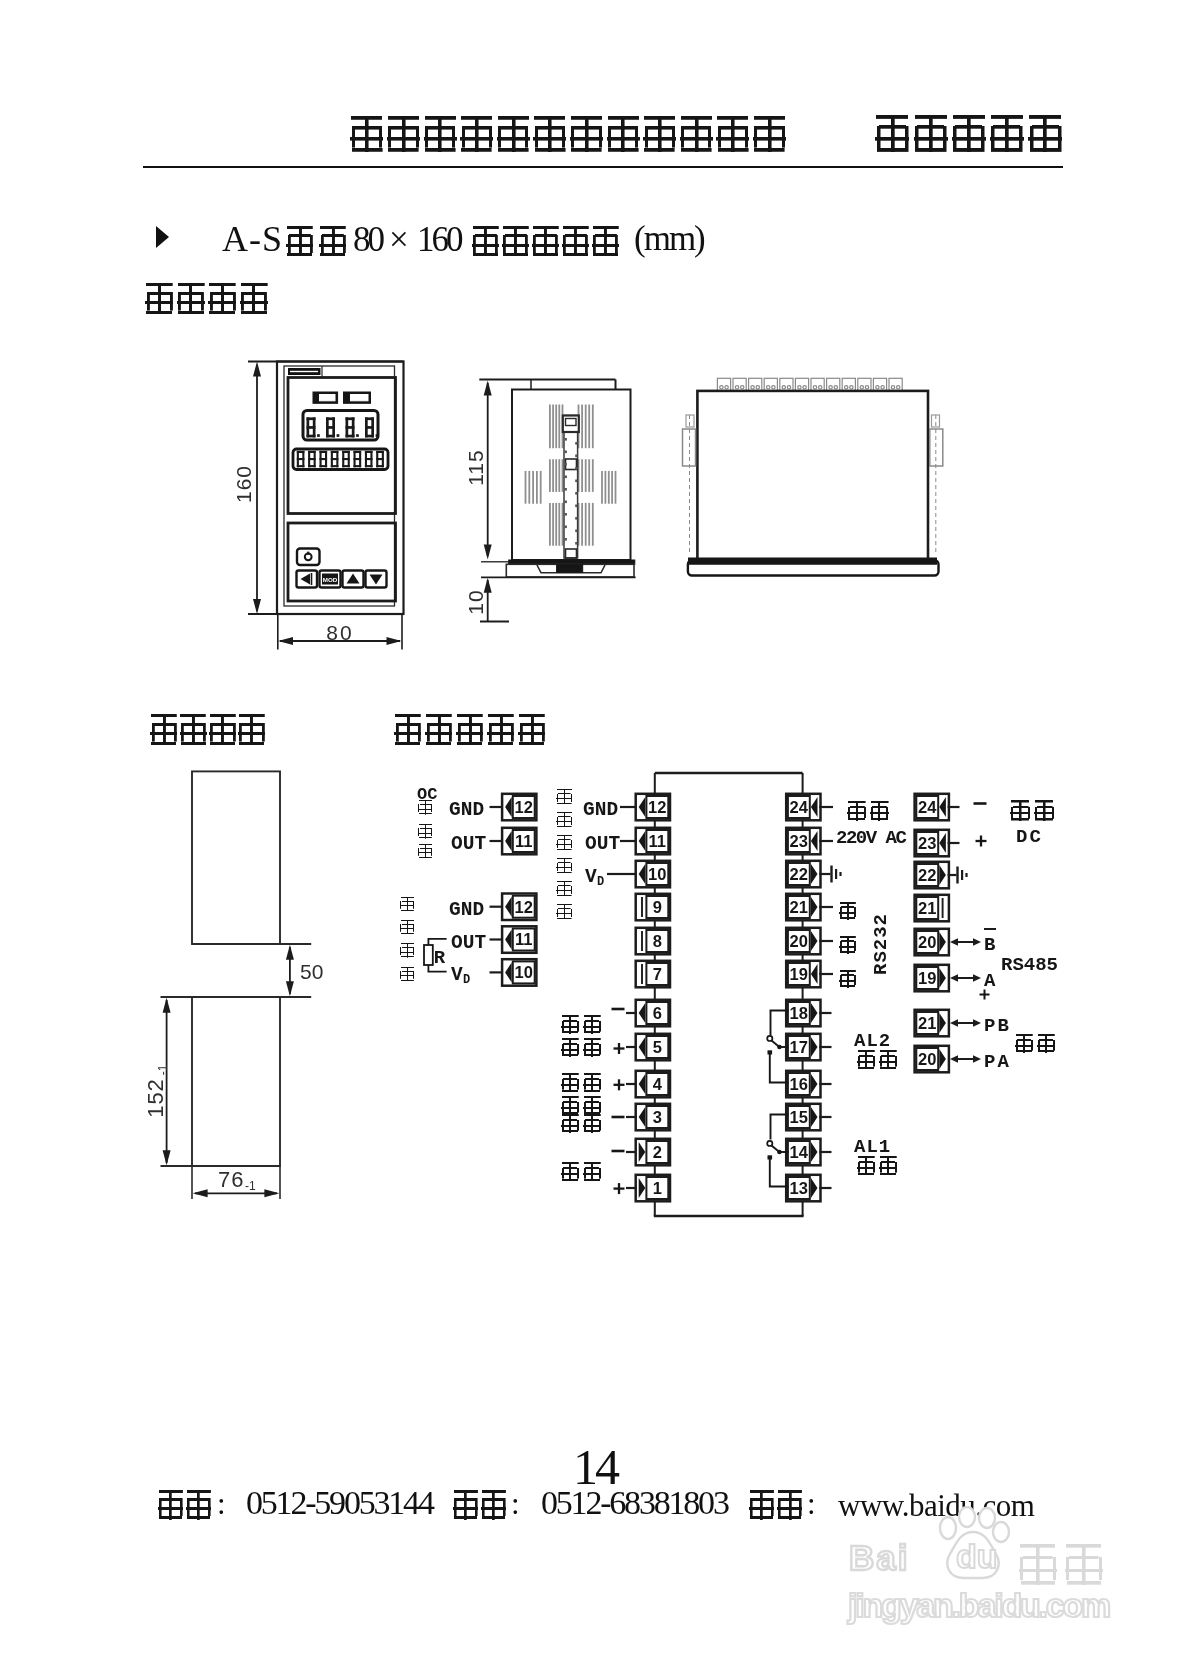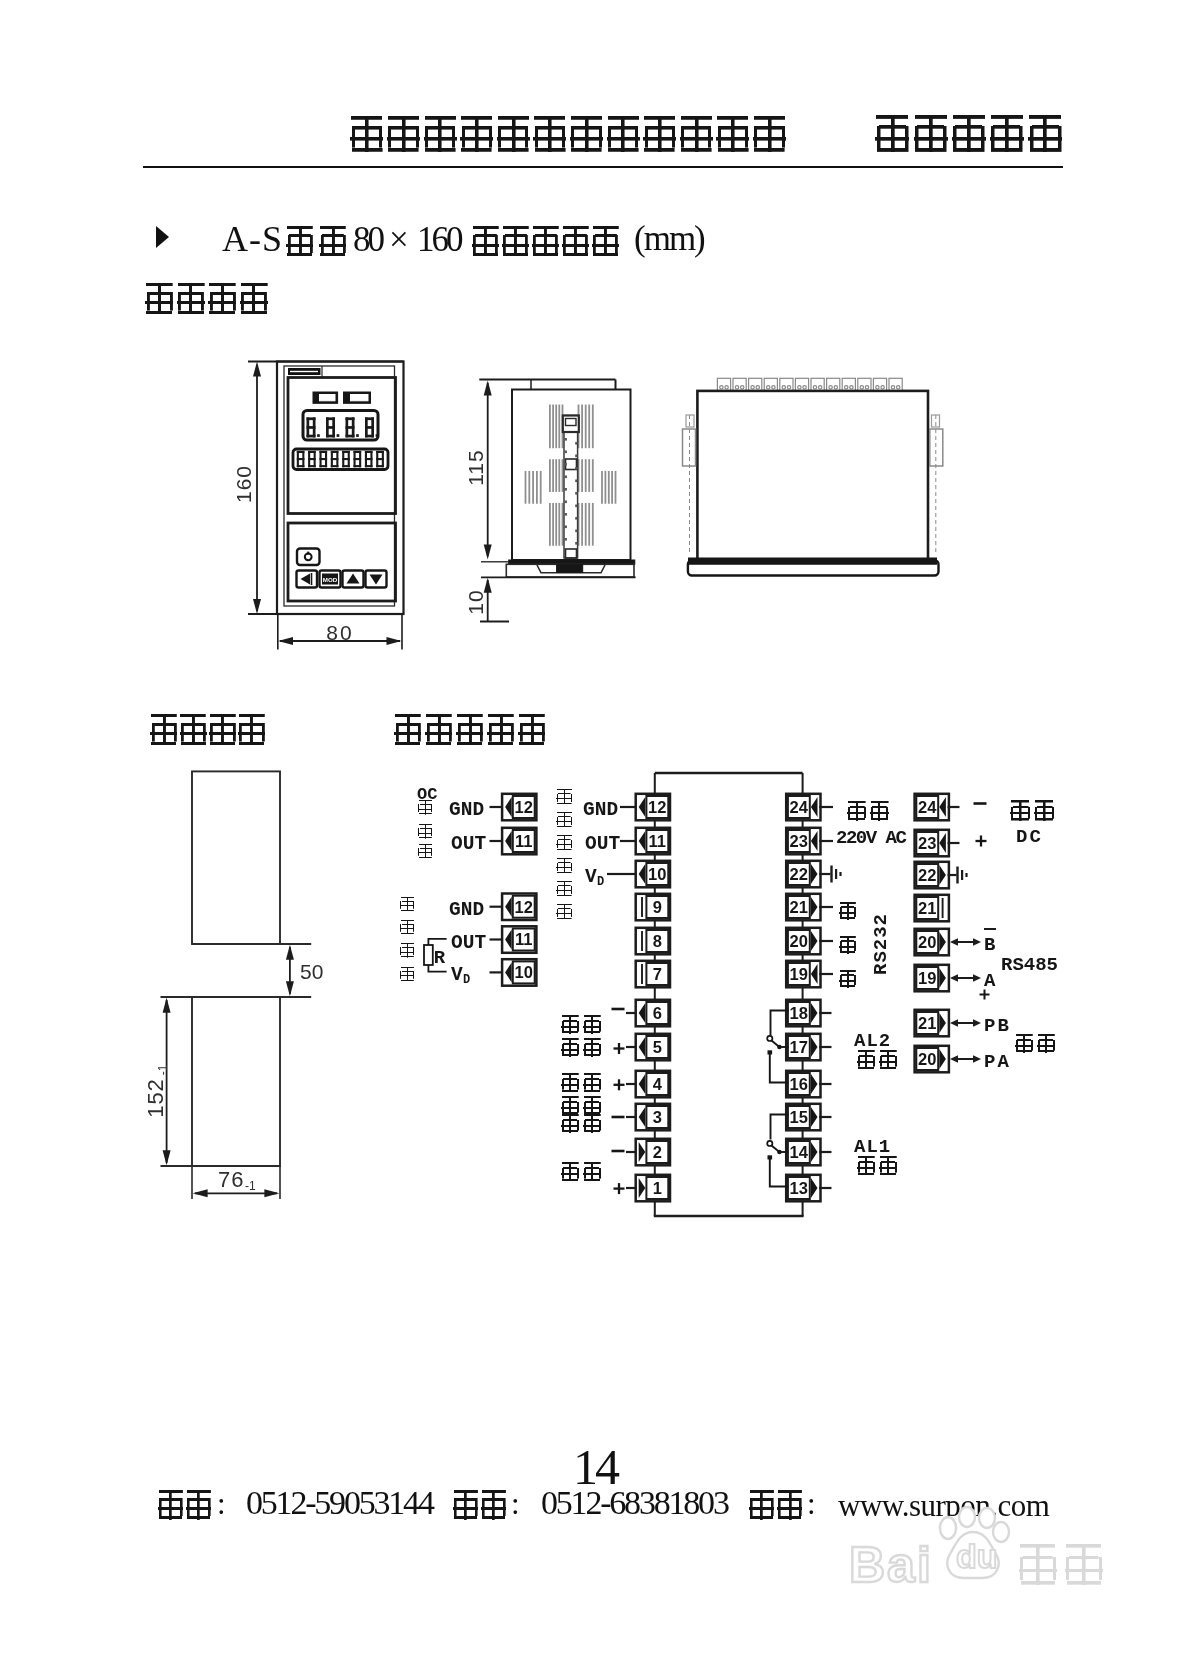--- a/index.html
+++ b/index.html
@@ -773,29 +773,30 @@
 <div class="abs" style="left:452.5px;top:1489.5px"><span class="z zb" style="width:26px;height:30px;margin-left:0px"></span><span class="z zb" style="width:26px;height:30px;margin-left:2.3px"></span></div>
 
 <div class="abs" style="left:511px;top:1488px;font-size:31px;line-height:1.05;color:#111">:</div>
 
 <div class="abs" style="left:541px;top:1486px;font-size:34px;line-height:1;color:#111;letter-spacing:-2.2px">0512-68381803</div>
 
 <div class="abs" style="left:748.6px;top:1489.5px"><span class="z zb" style="width:26px;height:30px;margin-left:0px"></span><span class="z zb" style="width:26px;height:30px;margin-left:2.3px"></span></div>
 
 <div class="abs" style="left:807px;top:1488px;font-size:31px;line-height:1.05;color:#111">:</div>
 
-<div class="abs" style="left:838px;top:1490px;font-size:31px;line-height:1;color:#111;letter-spacing:-0.5px">www.surpon.com</div>
-
-<div class="abs" style="left:849px;top:1540px;line-height:1;font-family:'Liberation Sans',sans-serif;font-weight:bold;font-size:50px;letter-spacing:2px;color:#fff;-webkit-text-stroke:2.4px #d9d9d9">Bai</div>
+<div class="abs" style="left:838px;top:1490px;font-size:31px;line-height:1;color:#111;letter-spacing:-0.5px">www.baidu.com</div>
+
+<div class="abs" style="left:849px;top:1540px;line-height:1;font-family:'Liberation Sans',sans-serif;font-weight:bold;font-size:35px;letter-spacing:2px;color:#fff;-webkit-text-stroke:2.4px #d9d9d9">Bai</div>
 
 <svg class="abs" style="left:934px;top:1506px" width="78" height="86" viewBox="0 0 78 86">
 <g fill="#fff" stroke="#d9d9d9" stroke-width="2.4">
 <ellipse cx="14" cy="22" rx="8" ry="11"></ellipse>
         <ellipse cx="33" cy="11" rx="8" ry="10"></ellipse>
 <ellipse cx="53" cy="12" rx="8" ry="10"></ellipse>
         <ellipse cx="67" cy="26" rx="8" ry="10"></ellipse>
 <path d="M39 26 C52 26 56 38 62 48 C68 58 64 72 48 72 L30 72 C14 72 10 58 16 48 C22 38 26 26 39 26 Z"></path>
 </g>
 <text x="22" y="62" font-family="Liberation Sans,sans-serif" font-weight="bold" font-size="34" fill="#fff" stroke="#d9d9d9" stroke-width="2">du</text>
 </svg>
 
 <div class="abs" style="left:1018px;top:1544px"><span class="zw" style="width:40px;height:41px;margin-left:0px"></span><span class="zw" style="width:40px;height:41px;margin-left:6px"></span></div>
 
+<div class="abs" style="left:848px;top:1588px;line-height:1;font-family:'Liberation Sans',sans-serif;font-weight:bold;font-size:34px;color:#fff;-webkit-text-stroke:2.2px #dbdbdb;letter-spacing:-2.2px">jingyan.baidu.com</div>
 </div>
 </body></html>

